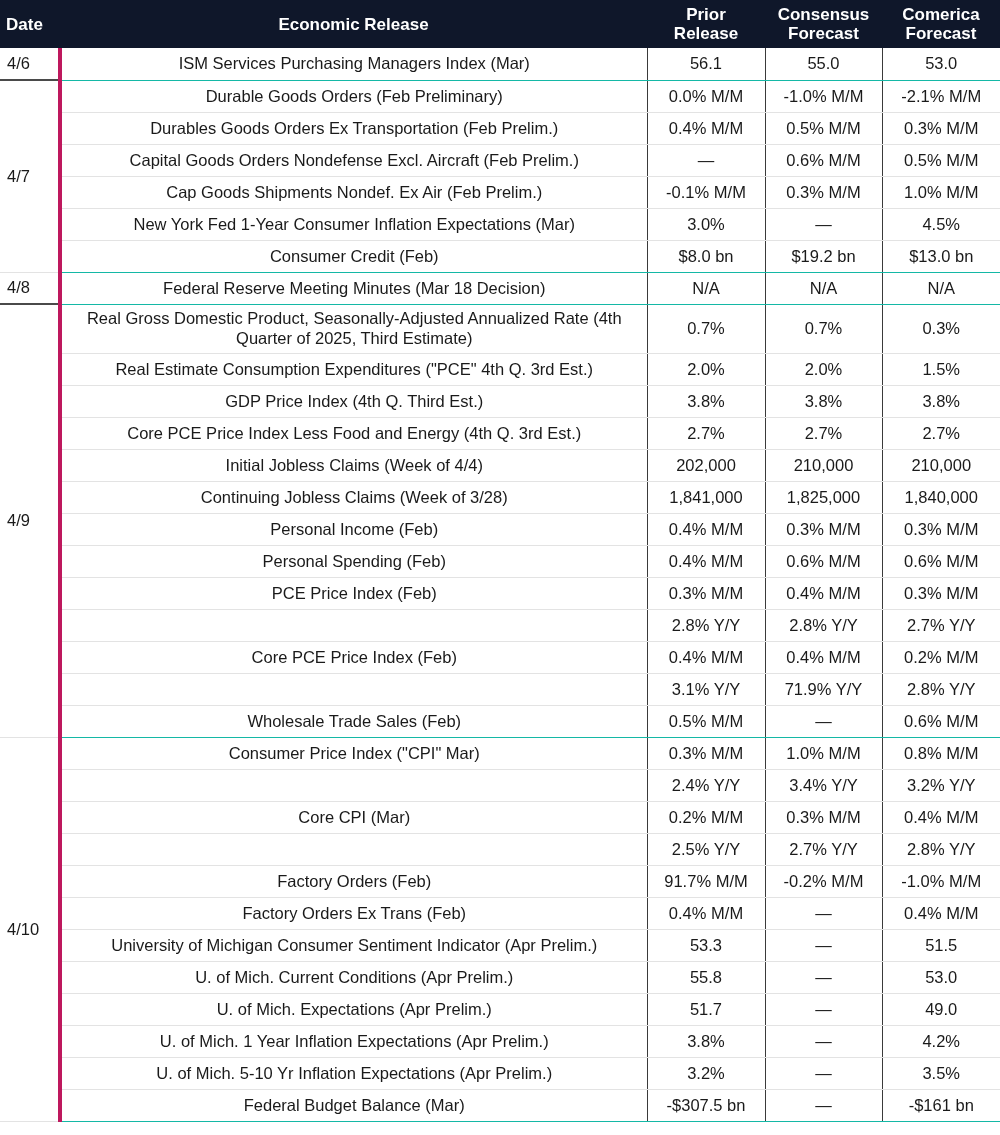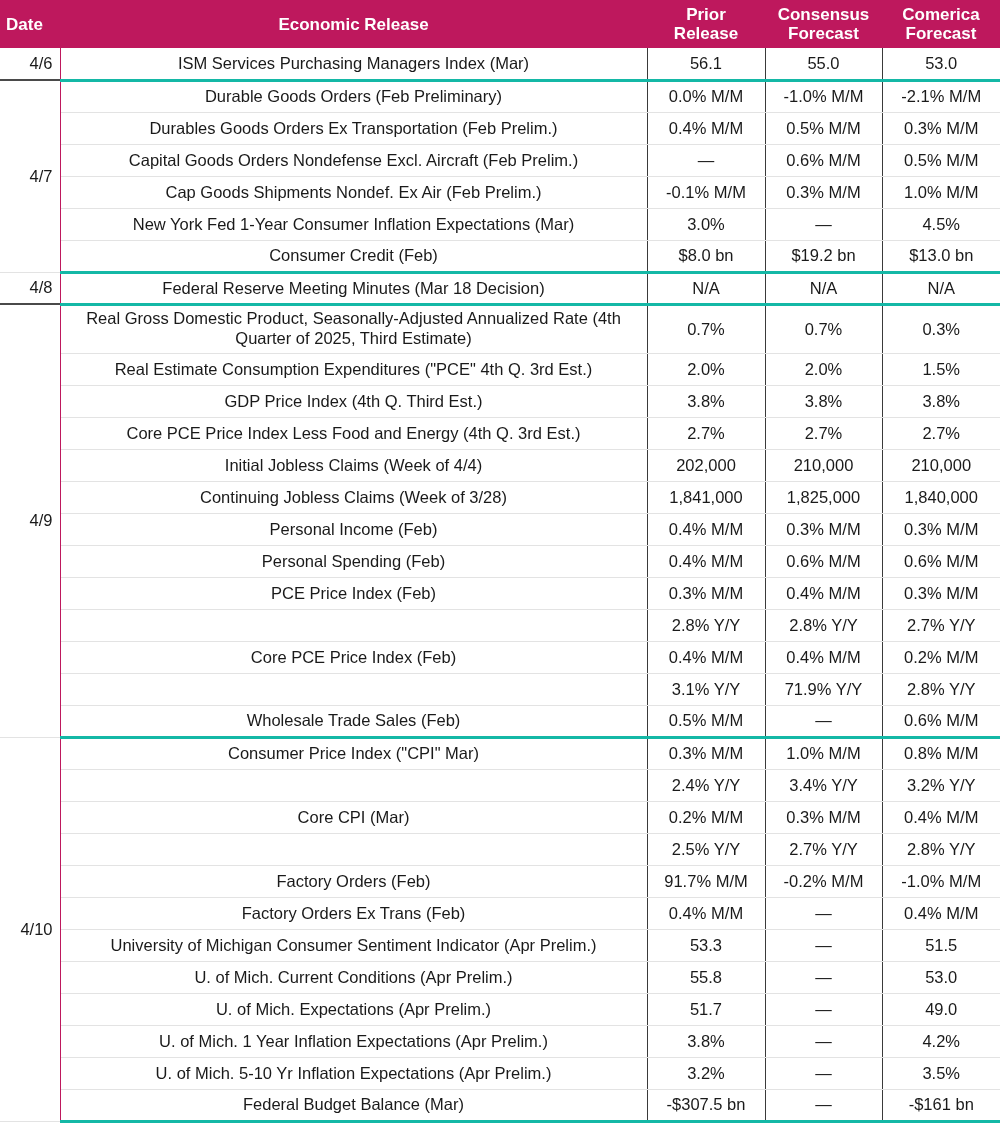--- a/index.html
+++ b/index.html
@@ -16,21 +16,21 @@
   }
 
   .calendar {
     width: 1000px;
     border-collapse: collapse;
     table-layout: fixed;
   }
 
   
   .calendar thead th {
-    background: #be185d;
+    background: #0f172a;
     color: #ffffff;
     font-size: 17px;
     font-weight: bold;
     padding: 5px 6px;
     line-height: 1.12;
     border: none;
     vertical-align: middle;
     height: 44px;
     box-sizing: border-box;
   }
@@ -50,43 +50,43 @@
     font-size: 16.5px;
     color: #1a1a1a;
     padding: 0 7px;
     height: 32px;
     box-sizing: border-box;
     background: #ffffff;
     border-bottom: 1px solid #e3e3e3;
   }
 
   td.date {
-    text-align: right;
+    text-align: left;
     vertical-align: middle;
-    border-right: 1px solid #be185d;
+    border-right: 4px solid #be185d;
     border-bottom: 1px solid #ffffff;
     font-size: 16.5px;
   }
 
   td.desc {
     text-align: center;
     vertical-align: middle;
     border-right: 1px solid #3a3a3a;
   }
 
   td.val {
     text-align: center;
     vertical-align: middle;
     border-right: 1px solid #3a3a3a;
   }
   td.val.last { border-right: none; }
 
   
   tr.group-end > td {
-    border-bottom: 3px solid #14b8a6;
+    border-bottom: 1px solid #14b8a6;
   }
   tr.group-end > td.date {
     border-bottom: 2px solid #4a4a4a;
   }
 
   
   tr.first-row > td { border-top: none; }
 
   
   td.desc.tall { line-height: 1.2; }

